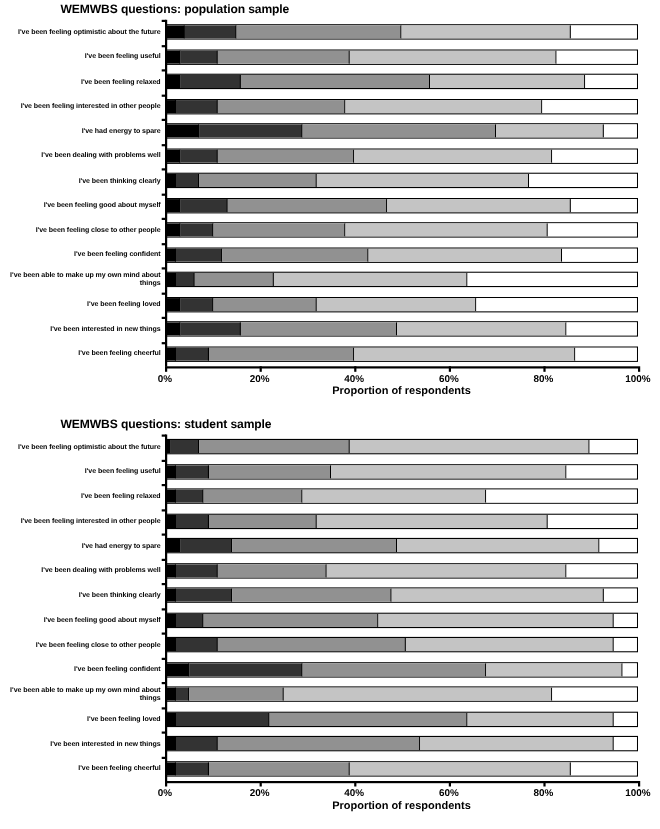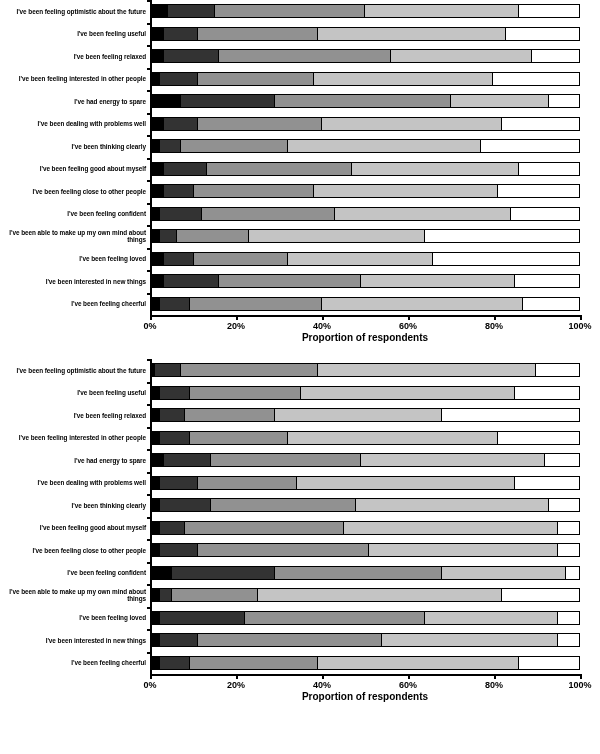--- a/index.html
+++ b/index.html
@@ -156,20 +156,21 @@
     height: 2px;
     background: #000;
   }
 </style>
 </head>
 <body>
 
 <div class="page">
 
   <div class="panel">
+    <div class="panel-title">WEMWBS questions: population sample</div>
     <div class="chart">
       <div class="rows" id="rows-0">
           <div class="row">
             <div class="row-label">I've been feeling optimistic about the future</div>
             <div class="bar-cell">
               <div class="bar-outer">
                 <div class="seg s0" style="width: 17.2px;"></div>
                 <div class="seg s1" style="width: 47.3px;"></div>
                 <div class="seg s2" style="width: 150.5px;"></div>
                 <div class="seg s3" style="width: 154.8px;"></div>
@@ -364,20 +365,21 @@
         <div class="spine-tick" style="top: 180px;"></div>
         <div class="spine-tick" style="top: 202.5px;"></div>
         <div class="spine-tick" style="top: 225px;"></div>
         <div class="spine-tick" style="top: 247.5px;"></div>
         <div class="spine-tick" style="top: 270px;"></div>
         <div class="spine-tick" style="top: 292.5px;"></div>
       </div>
   </div>
 
   <div class="panel" style="margin-top:14px;">
+    <div class="panel-title">WEMWBS questions: student sample</div>
     <div class="chart">
       <div class="rows" id="rows-1">
           <div class="row">
             <div class="row-label">I've been feeling optimistic about the future</div>
             <div class="bar-cell">
               <div class="bar-outer">
                 <div class="seg s0" style="width: 4.3px;"></div>
                 <div class="seg s1" style="width: 25.8px;"></div>
                 <div class="seg s2" style="width: 137.6px;"></div>
                 <div class="seg s3" style="width: 219.3px;"></div>

